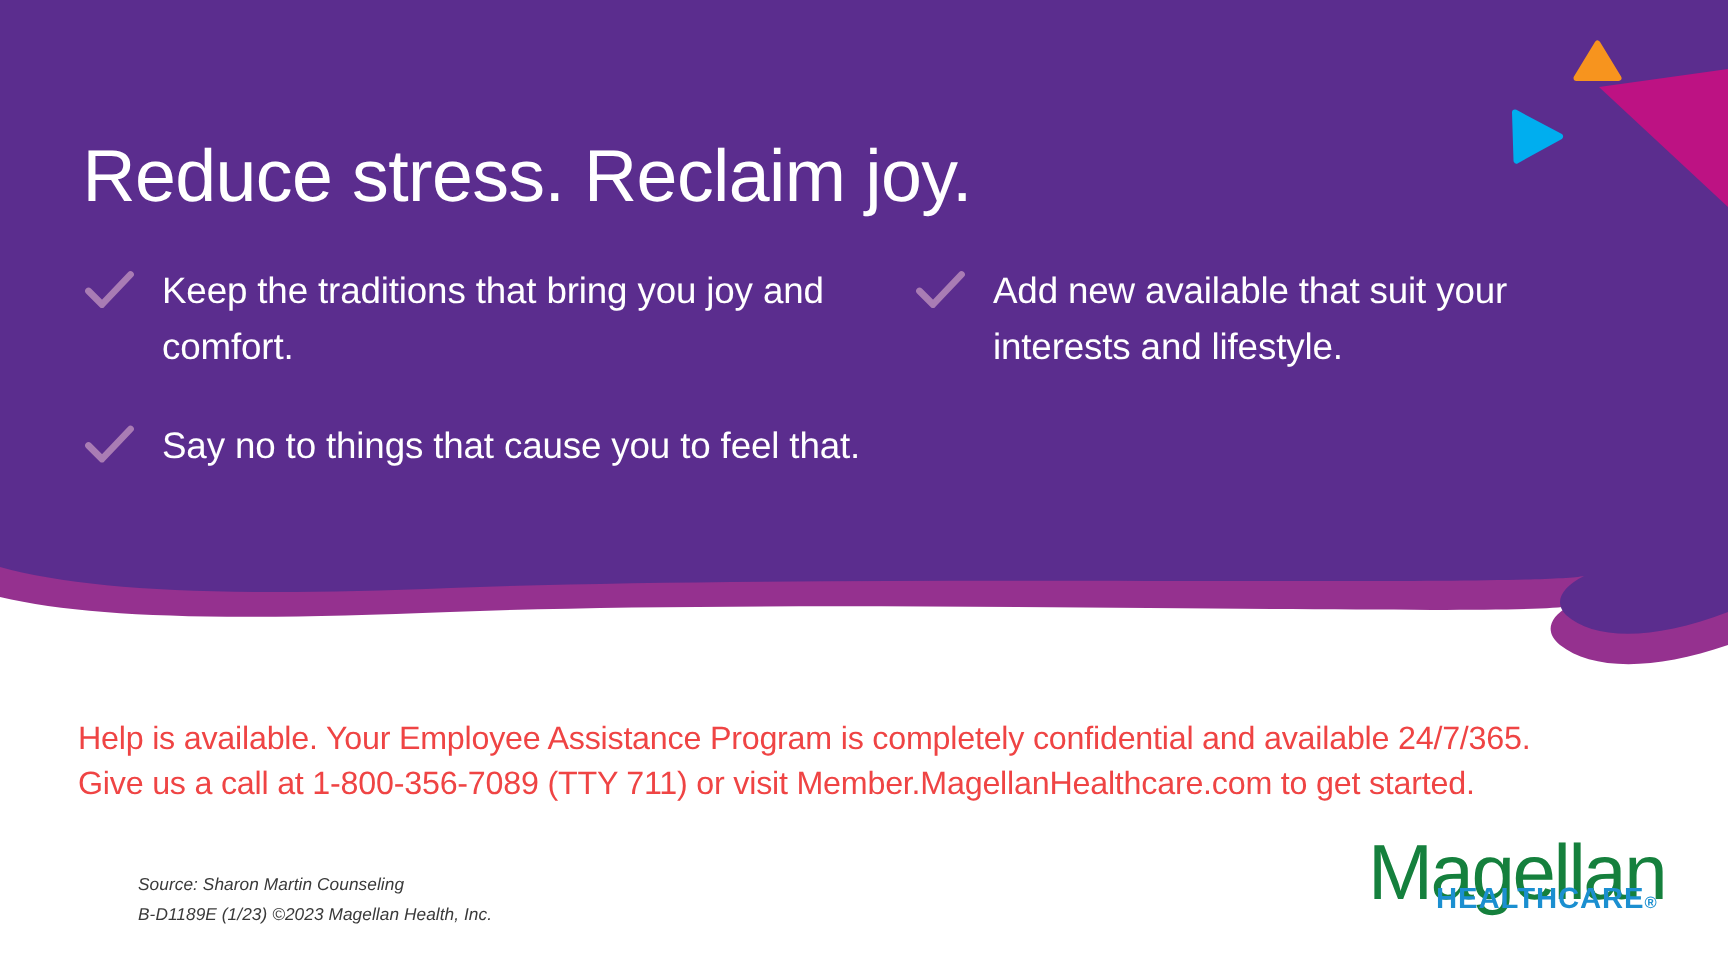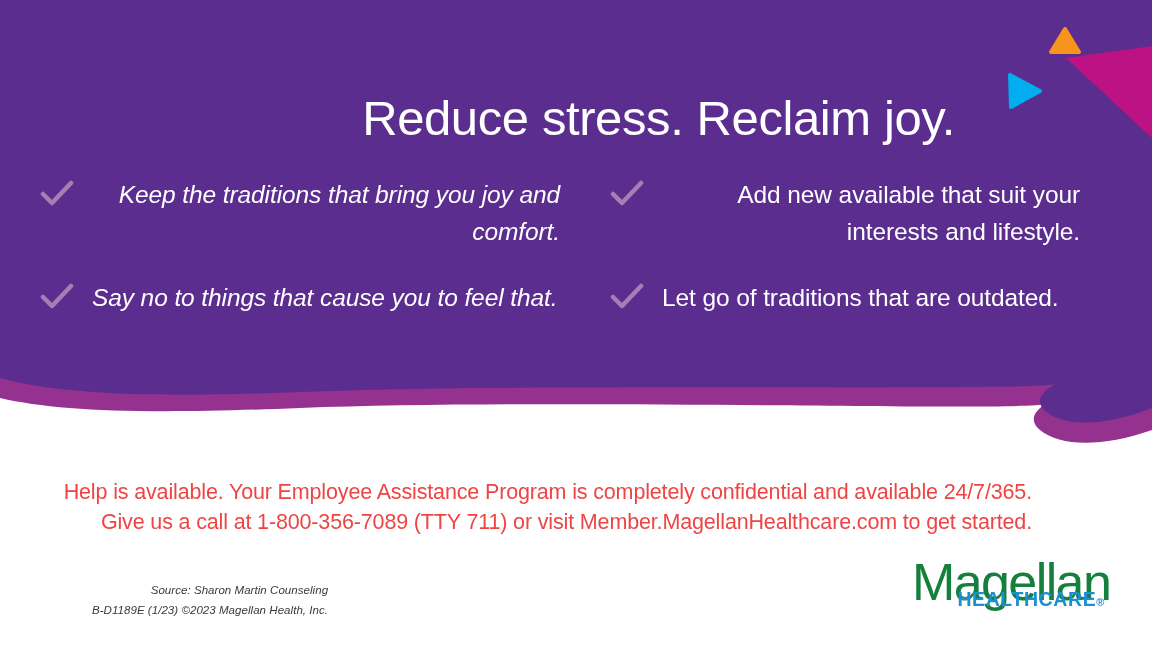--- a/index.html
+++ b/index.html
@@ -9,21 +9,20 @@
   }
   body {
     font-family: "Liberation Sans", sans-serif;
   }
   #slide {
     position: relative;
     width: 1152px;
     height: 648px;
     overflow: hidden;
     background: #ffffff;
-    text-align: right;
   }
 
   
   #hero-shape {
     position: absolute;
     left: 0; top: 0;
     width: 1152px;
     height: 648px;
     pointer-events: none;
   }
@@ -40,21 +39,21 @@
     letter-spacing: -0.4px;
     line-height: 1.12;
     white-space: nowrap;
   }
 
   
   .bullet-col {
     position: absolute;
     top: 176px;
   }
-  #col-left  { left: 40px;  width: 520px; font-style: italic; }
+  #col-left  { left: 56px;  width: 520px; }
   #col-right { left: 610px; width: 470px; }
 
   .bullet-item {
     display: flex;
     align-items: flex-start;
     margin-bottom: 28px;
   }
   .bullet-check {
     flex: 0 0 auto;
     width: 34px;
@@ -175,26 +174,20 @@
 
   <div id="col-right" class="bullet-col">
 
     <div class="bullet-item">
       <svg class="bullet-check" viewBox="0 0 34 30">
         <path d="M3,14 L12,23 L31,3" fill="none" stroke="#A97CB4" stroke-width="4.5" stroke-linecap="round" stroke-linejoin="round"></path>
       </svg>
       <div class="bullet-text">Add new available that suit your interests and lifestyle.</div>
     </div>
 
-    <div class="bullet-item">
-      <svg class="bullet-check" viewBox="0 0 34 30">
-        <path d="M3,14 L12,23 L31,3" fill="none" stroke="#A97CB4" stroke-width="4.5" stroke-linecap="round" stroke-linejoin="round"></path>
-      </svg>
-      <div class="bullet-text">Let go of traditions that are outdated.</div>
-    </div>
 
   </div>
 
   <p id="body-copy">Help is available. Your Employee Assistance Program is completely confidential and available 24/7/365. Give us a call at 1-800-356-7089 (TTY 711) or visit Member.MagellanHealthcare.com to get started.</p>
 
   <div id="fine-print">
     <div>Source: Sharon Martin Counseling</div>
     <div>B-D1189E (1/23)  ©2023 Magellan Health, Inc.</div>
   </div>
 

